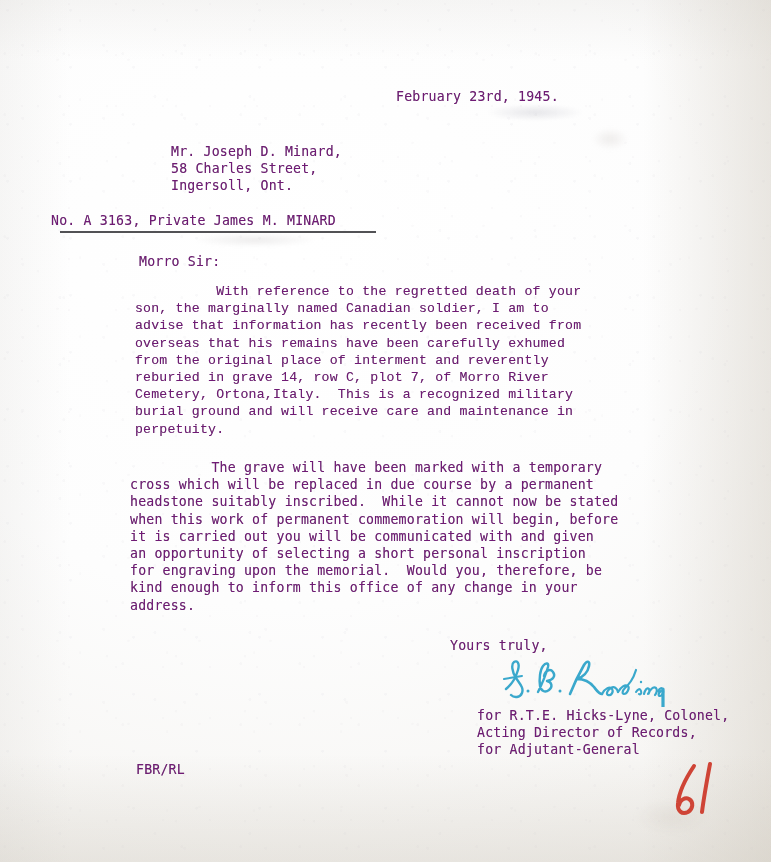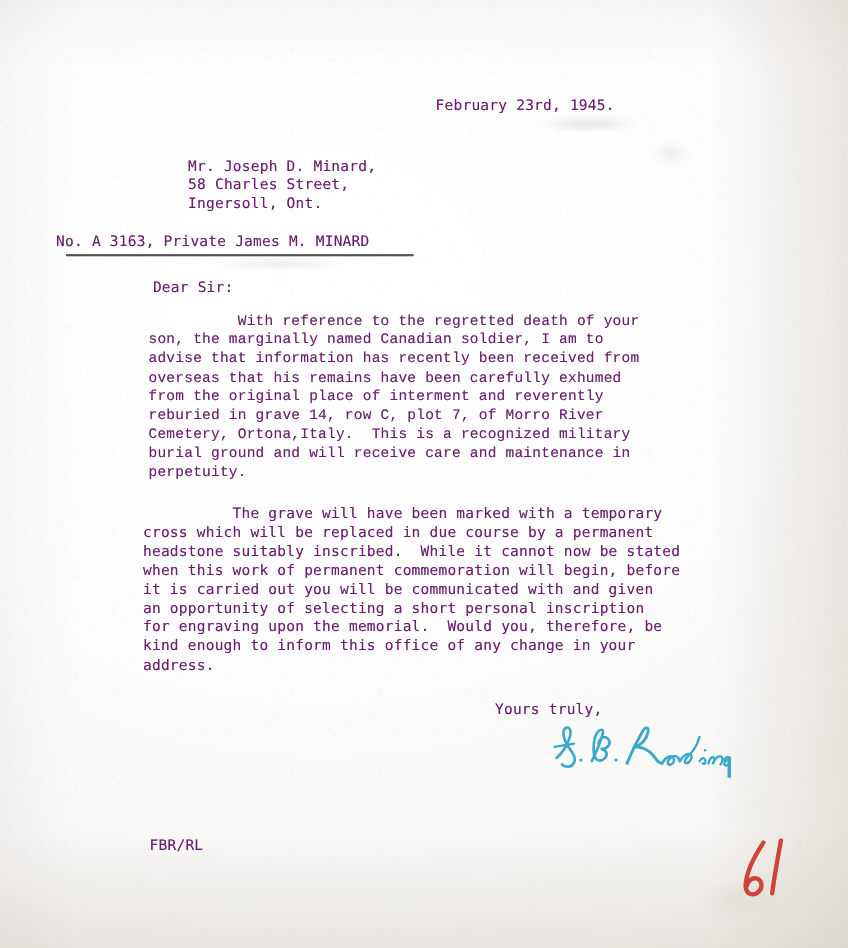--- a/index.html
+++ b/index.html
@@ -156,21 +156,21 @@
 
   <div class="tw tw-block" id="date-line">February 23rd, 1945.</div>
 
   <div class="tw tw-block" id="addressee">Mr. Joseph D. Minard,
 58 Charles Street,
 Ingersoll, Ont.</div>
 
   <div class="tw tw-block" id="subject-line">No. A 3163, Private James M. MINARD</div>
   <div id="subject-underline"></div>
 
-  <div class="tw tw-block" id="salutation">Dear Sir:</div>
+  <div class="tw tw-block" id="salutation">Morro Sir:</div>
 
   <div class="tw tw-block" id="para-1">          With reference to the regretted death of your
 son, the marginally named Canadian soldier, I am to
 advise that information has recently been received from
 overseas that his remains have been carefully exhumed
 from the original place of interment and reverently
 reburied in grave 14, row C, plot 7, of Morro River
 Cemetery, Ortona,Italy.  This is a recognized military
 burial ground and will receive care and maintenance in
 perpetuity.</div>
@@ -206,20 +206,23 @@
         <path d="M138,37 C140,34 142,33 143,36 C144,39 142,40 141,39" stroke-width="2.1"></path>
         <circle cx="143" cy="27" r="1.2" fill="#3aa8cc" stroke="none"></circle>
         <path d="M146,39 C147,35 149,32 151,34 C152,36 151,39 150,39 C152,35 155,31 158,33 C160,35 158,39 157,40" stroke-width="2.2"></path>
         <path d="M160,36 C162,33 164,32 165,35 C166,38 164,41 162,41 C160,41 160,38 163,36" stroke-width="2.2"></path>
 
         <path d="M165,34 L165,52" stroke-width="3.2"></path>
       </g>
     </svg>
   </div>
 
+  <div class="tw tw-block" id="sig-block">for R.T.E. Hicks-Lyne, Colonel,
+Acting Director of Records,
+for Adjutant-General</div>
 
   <div class="tw tw-block" id="typist-ref">FBR/RL</div>
 
   <div id="archive-number">
     <svg viewBox="0 0 60 62" width="60" height="62" aria-hidden="true">
       <g fill="none" stroke="#cf4436" stroke-linecap="round" stroke-linejoin="round">
 
         <path d="M22,4 C14,16 7,30 6,41 C5,49 10,53 16,50 C21,47 22,40 17,37 C13,35 8,38 7,43" stroke-width="4"></path>
 
         <path d="M38,2 C35,18 32,34 30,50" stroke-width="4"></path>

